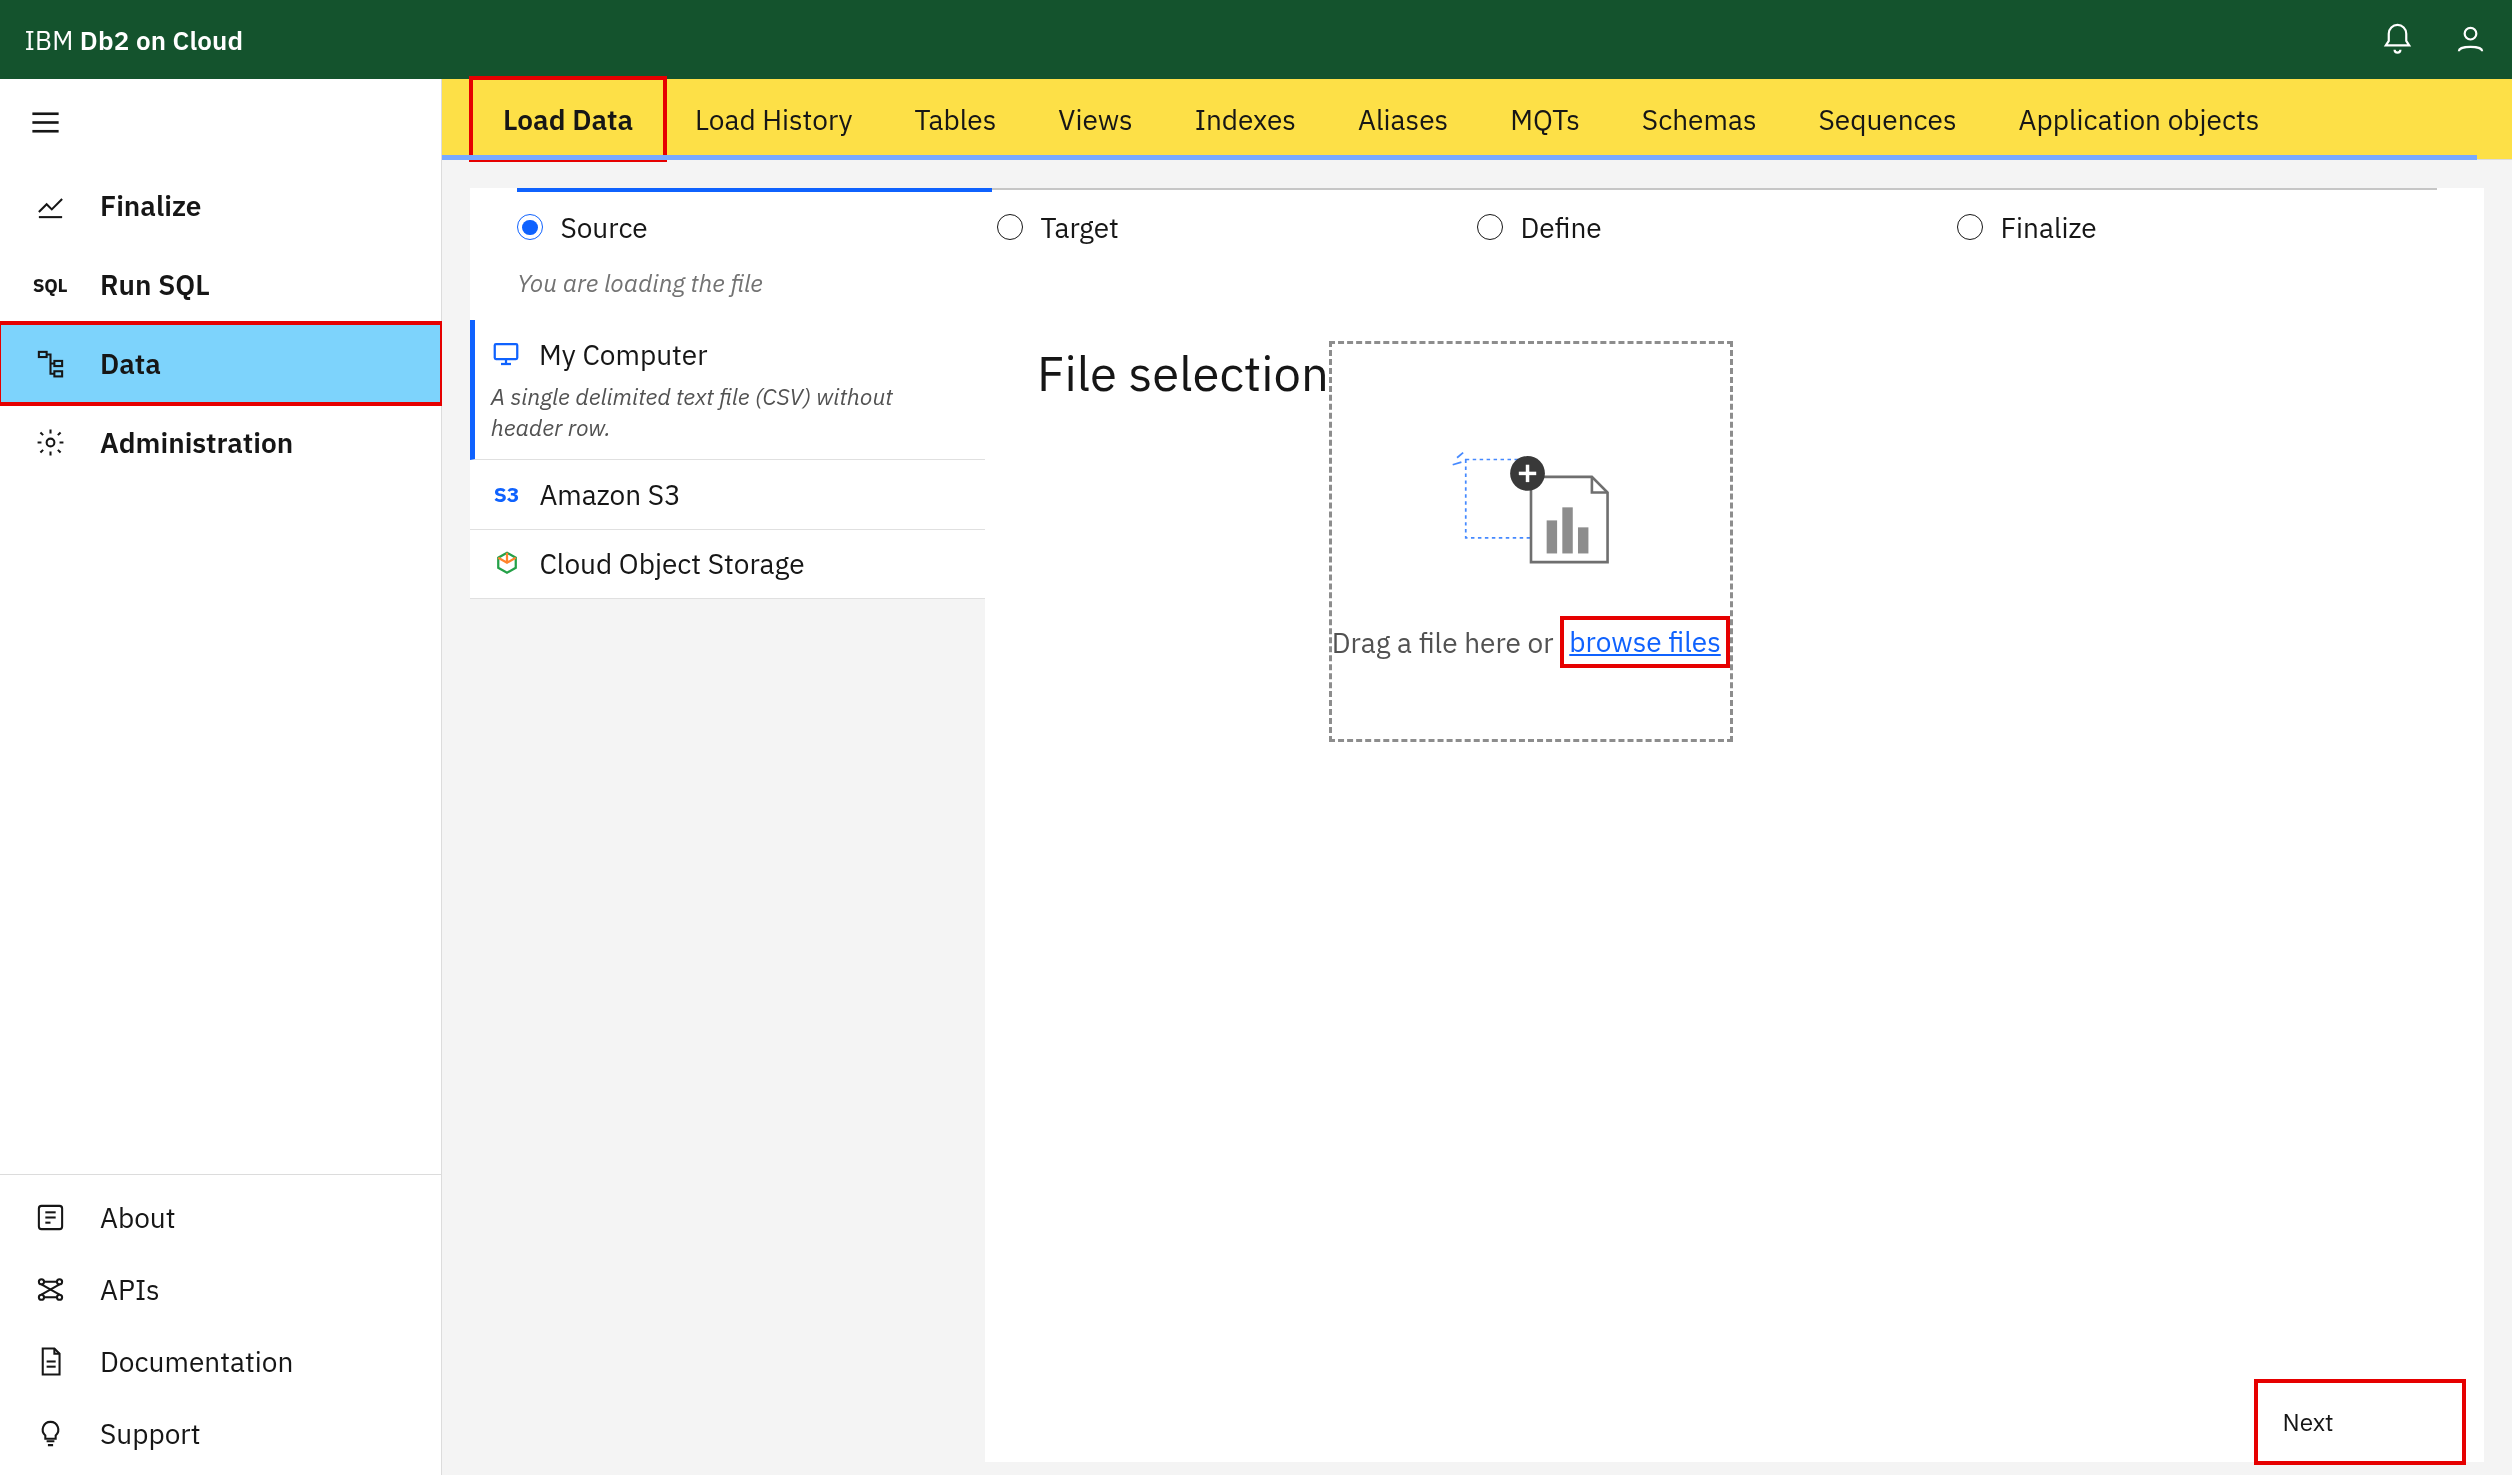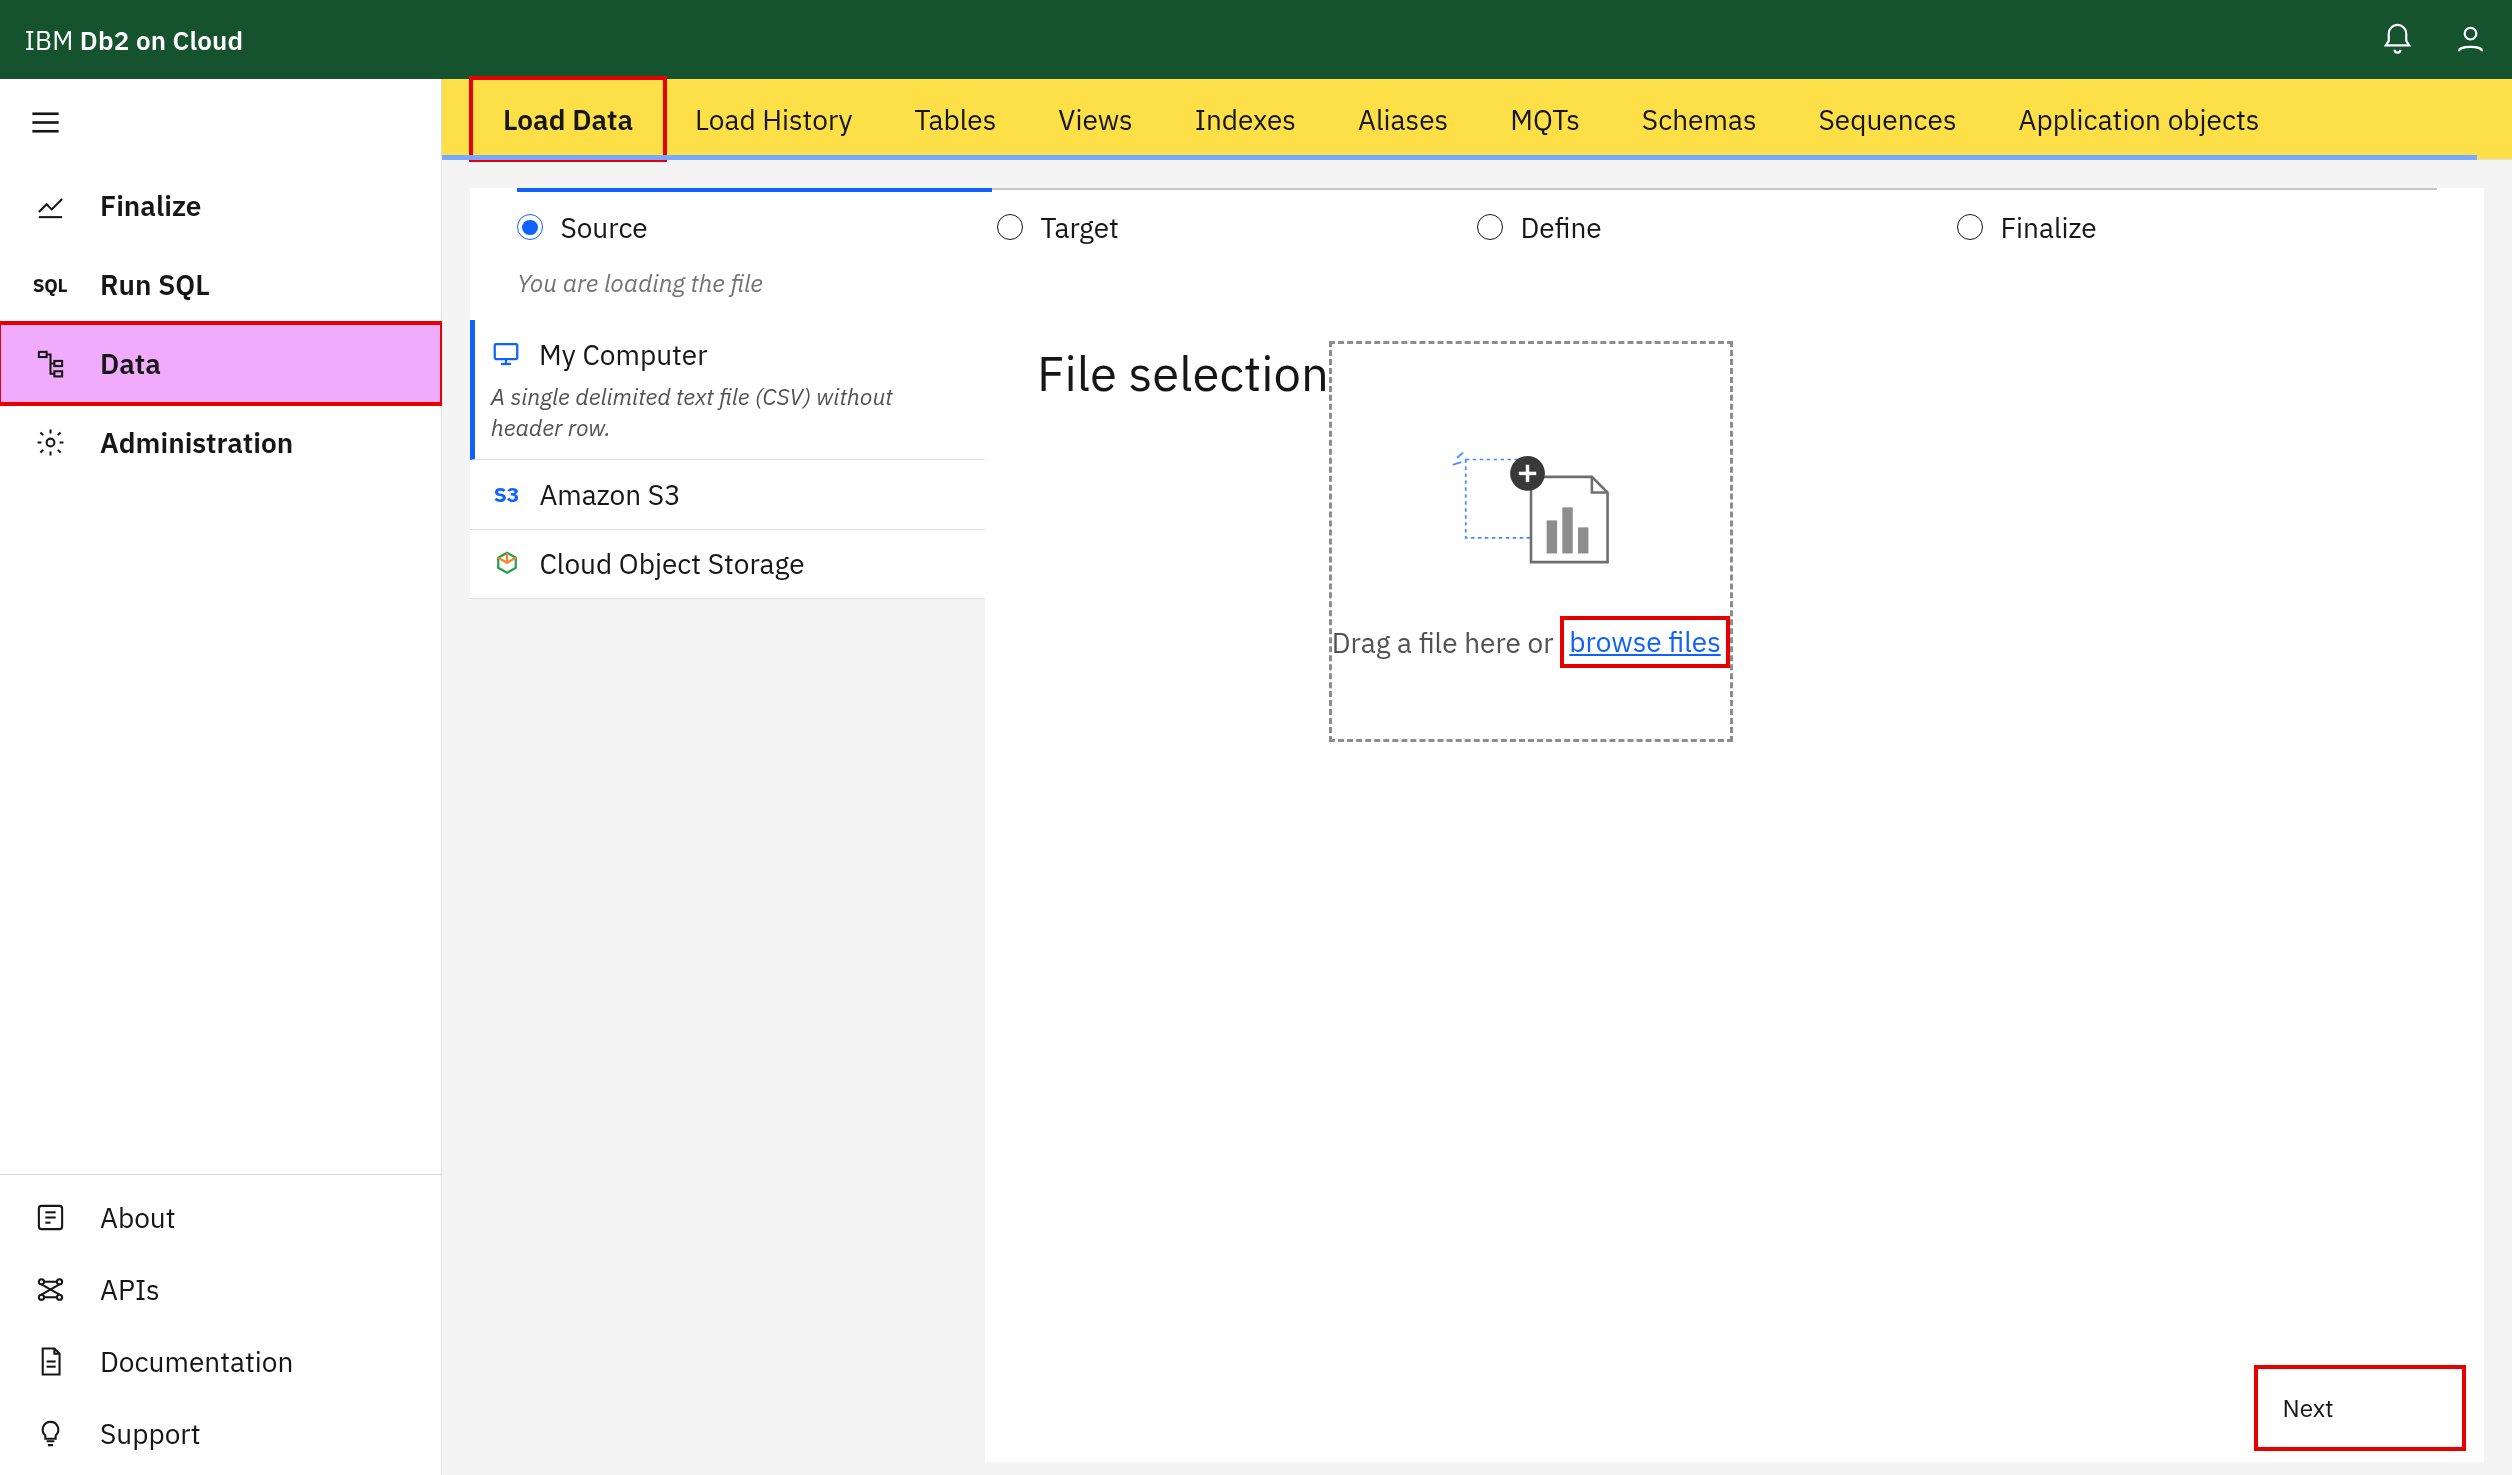--- a/index.html
+++ b/index.html
@@ -15,21 +15,21 @@
 .topbar-right svg { stroke: #fff; }
 
 
 .main { flex: 1; display: flex; min-height: 0; }
 
 
 .sidebar { width: 442px; border-right: 0.9px solid #dcdcdc; display: flex; flex-direction: column; background: #fff; }
 .menu-toggle { height: 87px; display: flex; align-items: center; padding-left: 28px; }
 .side-list { flex: 1; display: flex; flex-direction: column; }
 .side-item { display: flex; align-items: center; gap: 31px; padding: 21px 31px; color: #161616; font-size: 28px; cursor: pointer; font-weight: 600; }
-.side-item.active { background: #f0abfc; }
+.side-item.active { background: #7dd3fc; }
 .side-icon { width: 38px; display: flex; justify-content: center; }
 .side-icon-text { font-size: 19px; font-weight: 700; letter-spacing: -0.4px; }
 .side-bottom { border-top: 0.9px solid #dcdcdc; padding-top: 7px; padding-bottom: 7px; }
 .side-bottom .side-item { font-weight: 400; padding: 17.4px 31px; }
 
 
 .hl-red { outline: 4.4px solid #e60000; outline-offset: -1.7px; }
 
 
 .content { flex: 1; display: flex; flex-direction: column; background: #f4f4f4; min-width: 0; }
@@ -67,21 +67,21 @@
 
 .file-area { flex: 1; padding: 21px 52px 21px 52px; display: flex; flex-direction: row; }
 .file-title { font-size: 49px; font-weight: 400; color: #161616; margin-bottom: 24.4px; }
 .dropzone { border: 3.5px dashed #8d8d8d; height: 401px; display: flex; flex-direction: column; align-items: center; justify-content: center; gap: 26px; }
 .drop-illustration { width: 174px; height: 174px; position: relative; }
 .drop-text { font-size: 28px; color: #525252; }
 .drop-text a { color: #0f62fe; text-decoration: underline; cursor: pointer; }
 .browse-box { border: 4.4px solid #e60000; padding: 3.5px 5.2px; display: inline-block; }
 
 
-.next-wrap { position: absolute; right: 21px; bottom: 14px; }
+.next-wrap { position: absolute; right: 21px; bottom: 0; }
 .next-btn { width: 206px; height: 80px; border: 1.7px solid #c6c6c6; background: #fff; font-size: 24.4px; color: #161616; display: flex; align-items: center; padding-left: 24.4px; cursor: pointer; }
 
 svg { display: block; }
 </style>
 </head>
 <body>
 
 <div class="topbar">
   <div class="brand">
     <span class="ibm">IBM</span>

